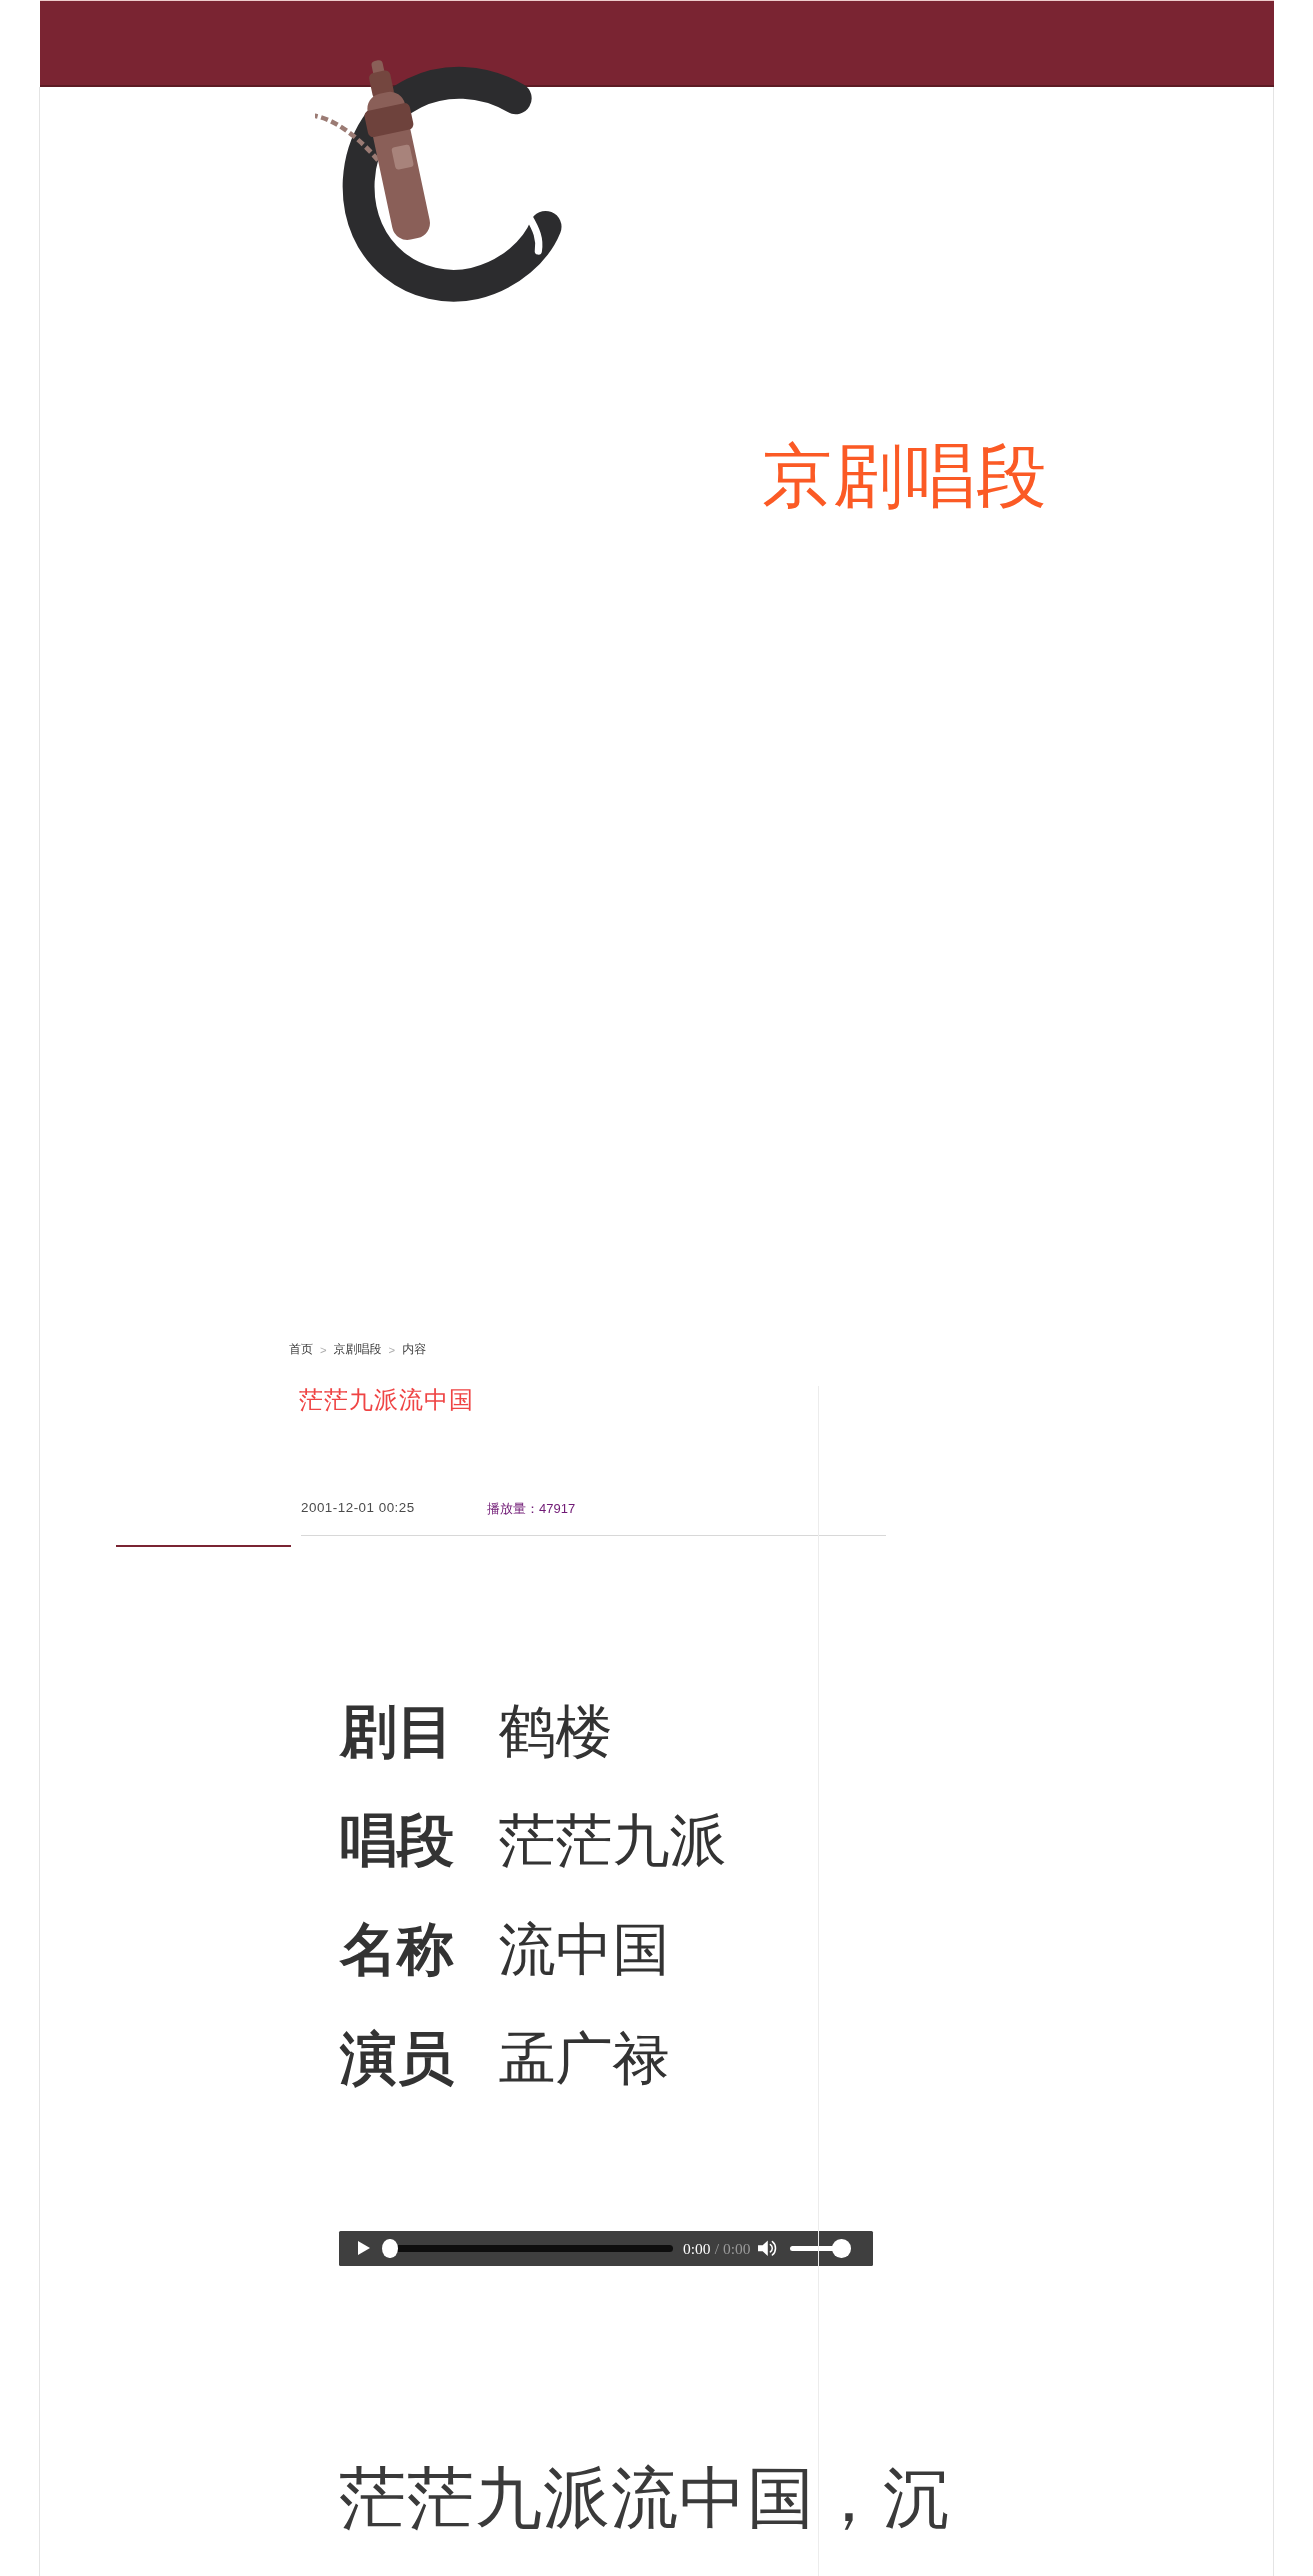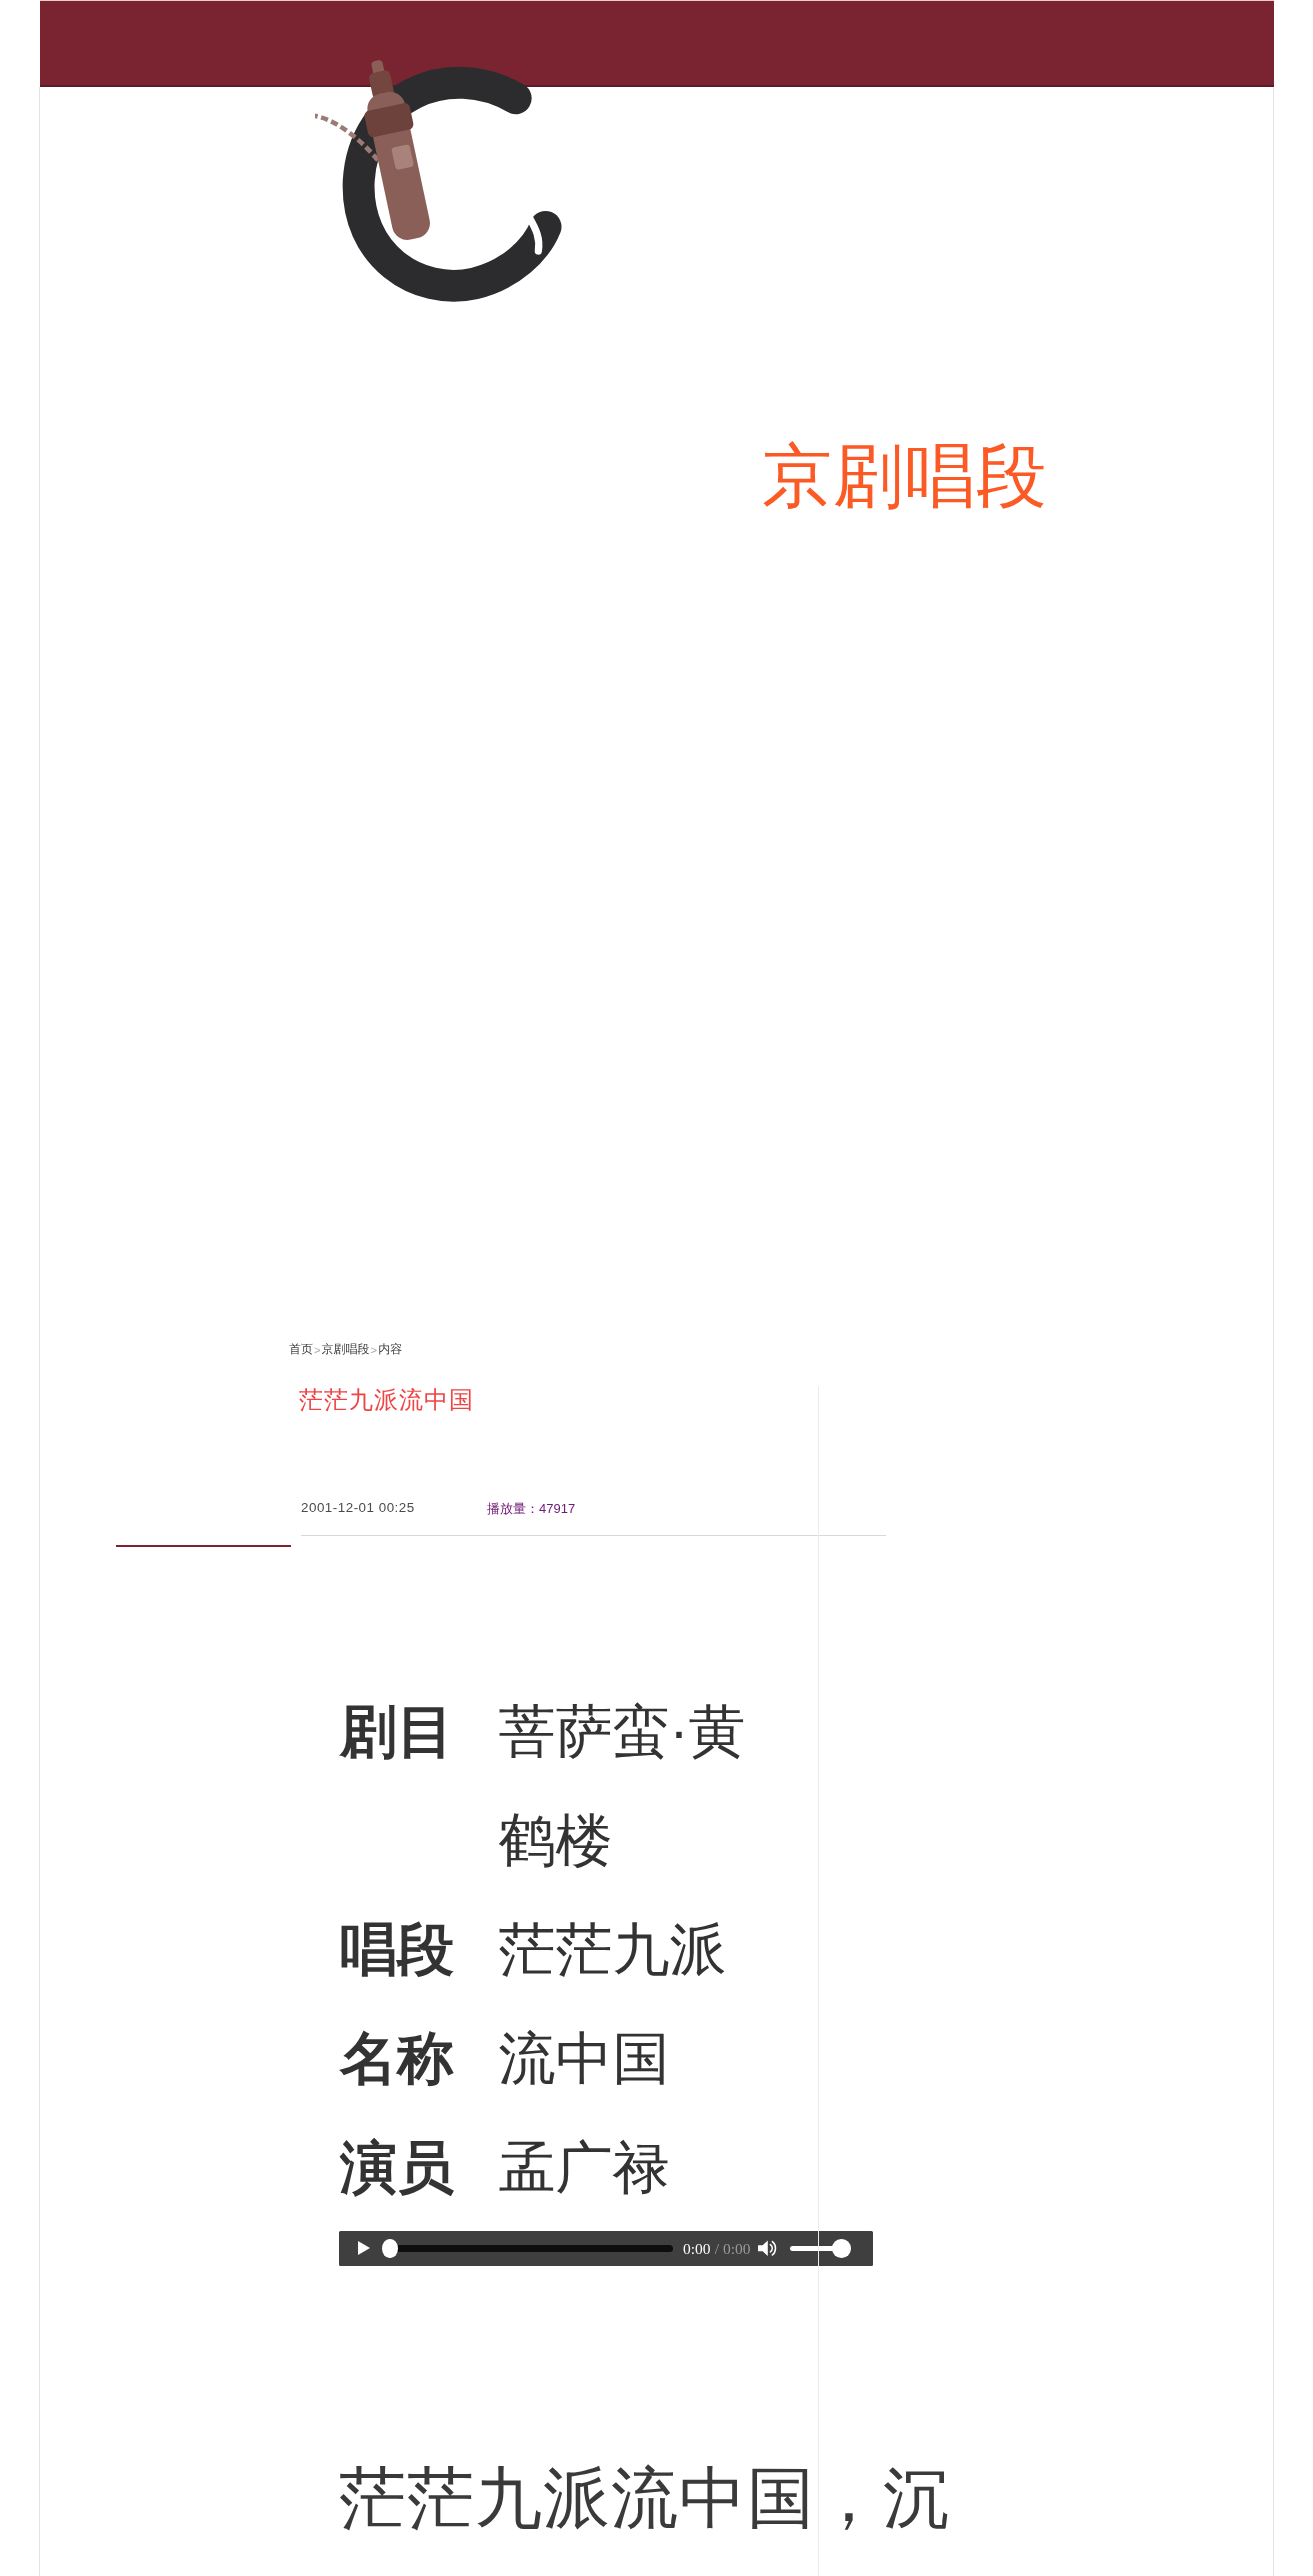--- a/index.html
+++ b/index.html
@@ -22,21 +22,21 @@
   .logo { position:absolute; left:315px; top:49px; width:247px; height:258px; z-index:3; }
 
   .page-heading {
     position:absolute; left:762px; top:438px;
     font-size:70px; line-height:77px; letter-spacing:1.5px;
     color:#FB5A25; white-space:nowrap; z-index:2;
   }
 
   .breadcrumb {
     position:absolute; left:289px; top:1341px;
-    display:flex; align-items:center; gap:1px;
+    display:flex; align-items:center; gap:7px;
     font-size:12px; color:#3D3D3D; z-index:2;
   }
   .breadcrumb .crumb { cursor:default; }
   .breadcrumb .sep { color:#ABABAB; font-size:11.3px; }
 
   .article-title {
     position:absolute; left:299px; top:1384px;
     font-size:24px; font-weight:400; letter-spacing:1px;
     color:#ef4444; white-space:nowrap; z-index:2;
   }
@@ -137,21 +137,20 @@
 <div class="h-sep"></div>
 <div class="tab-underline"></div>
 <div class="v-border"></div>
 
 <div class="info-table">
   <div class="info-row">
     <div class="info-label">
       <div class="info-line">剧目</div>
     </div>
     <div class="info-value">
-      <div class="info-line">菩萨蛮·黄</div>
       <div class="info-line">鹤楼</div>
     </div>
   </div>
   <div class="info-row">
     <div class="info-label">
       <div class="info-line">唱段</div>
       <div class="info-line">名称</div>
     </div>
     <div class="info-value">
       <div class="info-line">茫茫九派</div>

